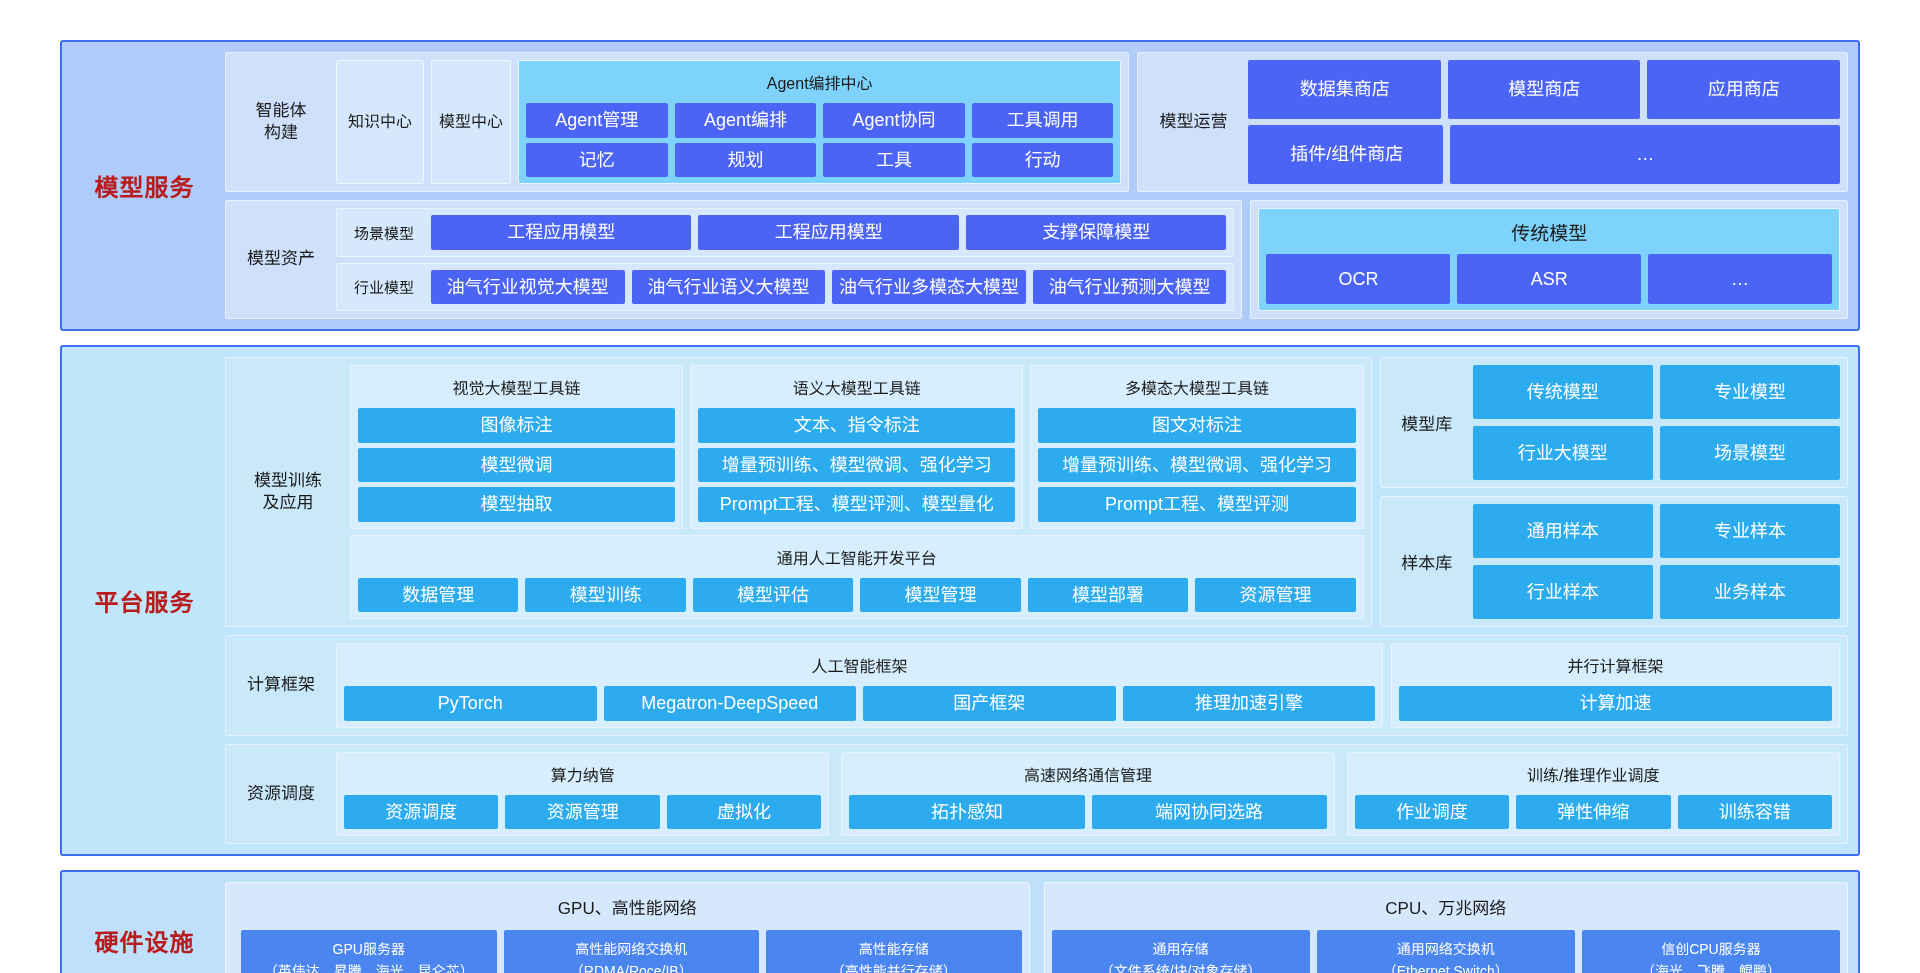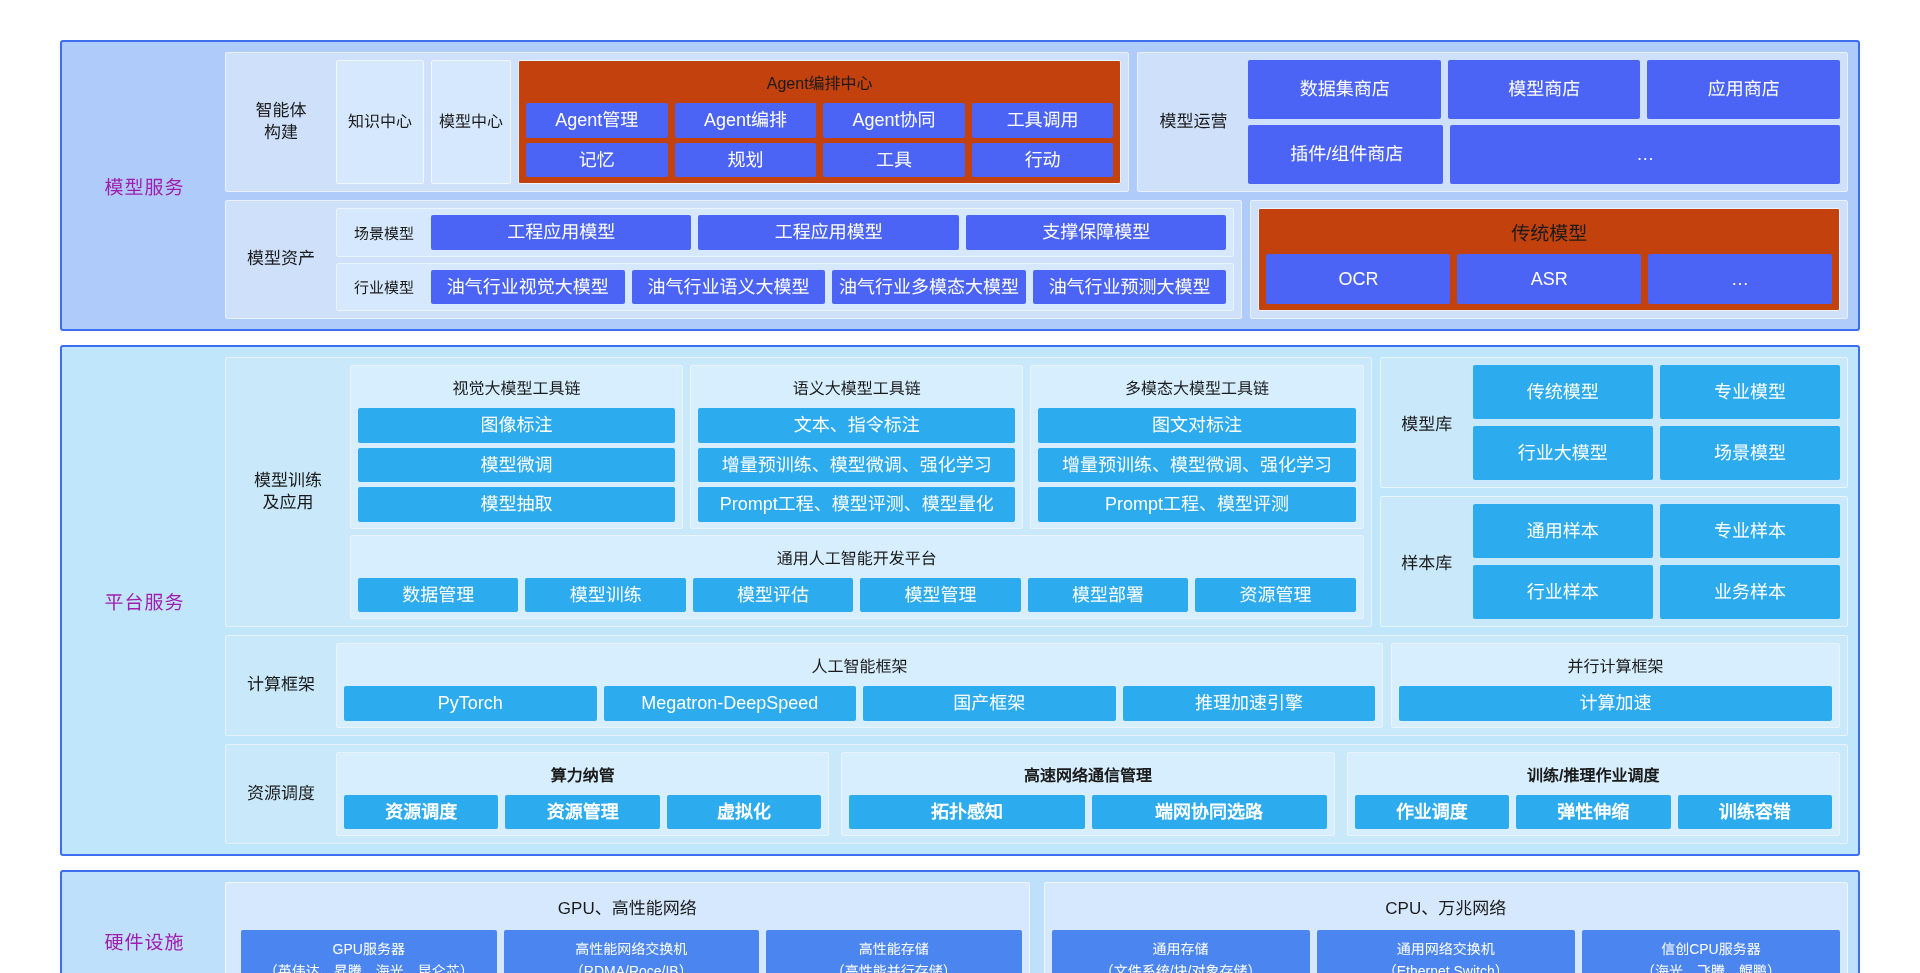--- a/index.html
+++ b/index.html
@@ -24,21 +24,21 @@
     padding: 10px;
     gap: 8px;
   }
   .layer-model    { background: #aecbfa; }
   .layer-platform { background: #bfe6fb; }
   .layer-hardware { background: #bfe0fb; }
 
   .layer-title {
     flex: 0 0 145px;
     display: flex; align-items: center; justify-content: center;
-    font-size: 19px; font-weight: 400; color: #a21caf;
+    font-size: 24px; font-weight: 700; color: #b91c1c;
     letter-spacing: 1px;
   }
   .layer-body { flex: 1 1 auto; display: flex; flex-direction: column; gap: 8px; }
 
   
   .group {
     background: #cfe0fb;
     border: 1px solid #e8f1ff;
     border-radius: 2px;
     display: flex; align-items: stretch;
@@ -48,21 +48,21 @@
 
   .group-label {
     flex: 0 0 96px;
     display: flex; align-items: center; justify-content: center;
     text-align: center; font-size: 17px; color: #1b1b1b; line-height: 1.3;
   }
   .group-label.wide { flex-basis: 110px; }
 
   
   .panel {
-    background: #c2410c;
+    background: #7dd3fc;
     border: 1px solid #eaf4ff;
     border-radius: 2px;
     padding: 6px 7px;
     display: flex; flex-direction: column; gap: 5px;
     flex: 1 1 0;
     min-width: 0;
   }
   .panel-plat { background: #d6eefd; }
   .panel-cap {
     text-align: center; font-size: 16px; color: #1b1b1b;
@@ -133,21 +133,21 @@
   .lib-label {
     flex: 0 0 78px; display: flex; align-items: center; justify-content: center;
     font-size: 17px; color: #1b1b1b;
   }
   .lib-grid { flex: 1 1 auto; display: flex; flex-direction: column; gap: 7px; }
 
   .calc-row { display: flex; gap: 8px; align-items: flex-start; }
   .calc-left  { flex: 1 1 70%; display: flex; }
   .calc-right { flex: 1 1 30%; display: flex; }
 
-  .sched-row { display: flex; gap: 12px; flex: 1 1 auto; font-weight: bold; }
+  .sched-row { display: flex; gap: 12px; flex: 1 1 auto; }
 
   
   .hw-row { display: flex; gap: 14px; width: 100%; }
   .hw-panel {
     flex: 1 1 0;
     background: #d6e8fd; border: 1px solid #eef6ff; border-radius: 2px;
     padding: 7px; display: flex; flex-direction: column; gap: 6px;
   }
   .hw-cap { text-align: center; font-size: 17px; color: #1b1b1b; padding: 4px 0 5px; }
   .hw-chip {

